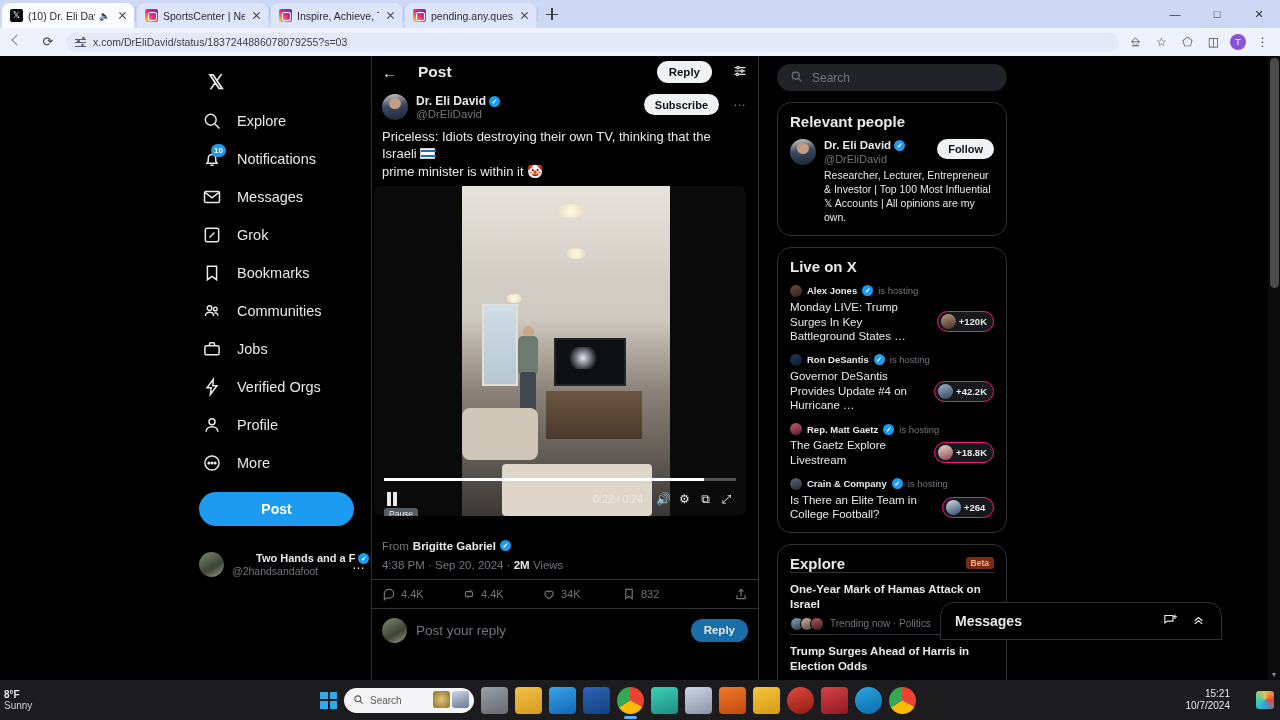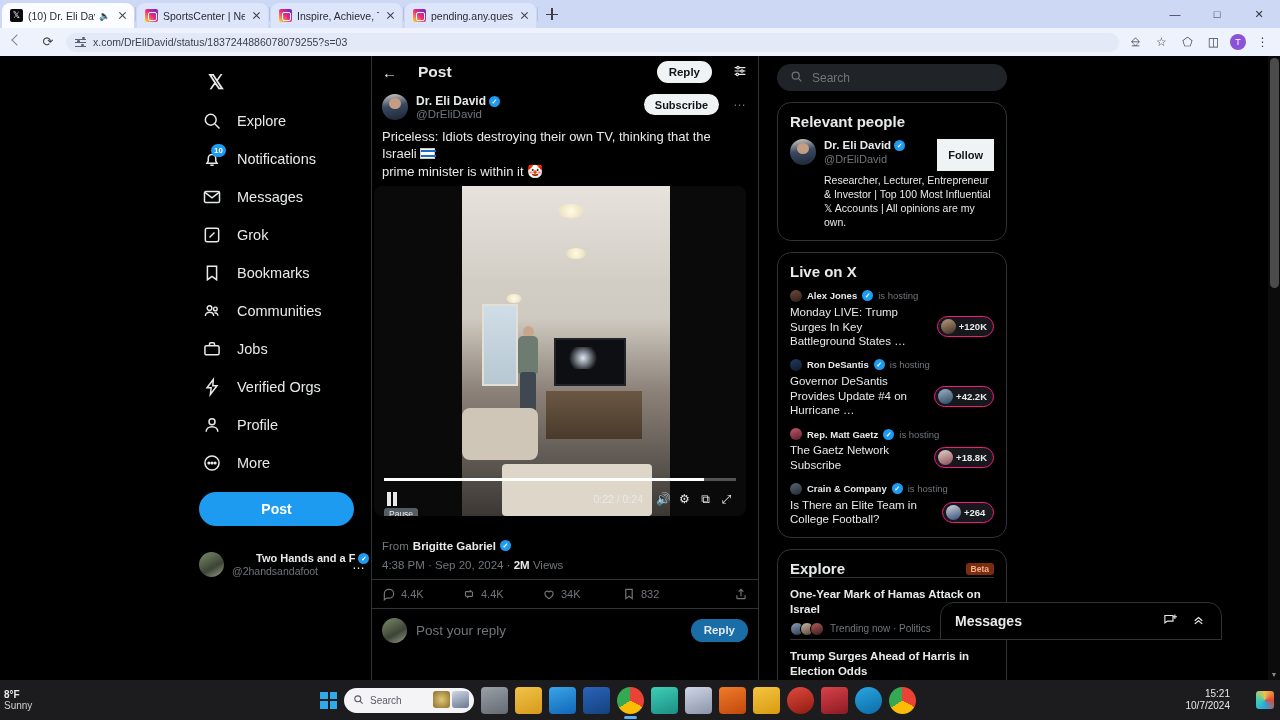--- a/index.html
+++ b/index.html
@@ -187,21 +187,21 @@
   .beta { background: #7a2c10; color: #f3b08a; font-size: 8.5px; font-weight: 700; padding: 1px 5px; border-radius: 3px; }
 
   .person { display: flex; gap: 8px; margin-top: 9px; }
   .p-av { width: 26px; height: 26px; border-radius: 50%; flex: 0 0 26px; background: linear-gradient(170deg,#d9d2c6 0%,#3a4a63 45%,#1b2433 100%); position: relative; overflow: hidden; }
   .p-av::after { content:""; position:absolute; left:7px; top:4px; width:12px; height:11px; border-radius:50%; background:#c39e84; }
   .p-body { flex: 1 1 auto; min-width: 0; }
   .p-top { display: flex; align-items: flex-start; }
   .p-names { flex: 1 1 auto; line-height: 1.2; }
   .p-name { color: #e7e9ea; font-size: 11.5px; font-weight: 700; display: flex; align-items: center; gap: 3px; }
   .p-handle { color: #71767b; font-size: 11px; }
-  .follow { height: 32px; padding: 0 11px; background: #eff3f4; color: #0f1419; border-radius: 0; font-size: 11px; font-weight: 700; display: flex; align-items: center; flex: 0 0 auto; text-align: center; }
+  .follow { height: 20px; padding: 0 11px; background: #eff3f4; color: #0f1419; border-radius: 10px; font-size: 11px; font-weight: 700; display: flex; align-items: center; flex: 0 0 auto; text-align: center; }
   .p-bio { color: #e7e9ea; font-size: 10.5px; line-height: 1.33; margin-top: 3px; }
 
   .live-item { margin-top: 10px; }
   .live-host { display: flex; align-items: center; gap: 5px; font-size: 9.5px; }
   .lh-av { width: 12px; height: 12px; border-radius: 50%; flex: 0 0 12px; }
   .lh-name { color: #e7e9ea; font-weight: 700; font-size: 9.5px; }
   .lh-sub { color: #71767b; font-size: 9.5px; }
   .live-body { display: flex; align-items: center; gap: 8px; margin-top: 3px; }
   .live-title { flex: 1 1 auto; color: #e7e9ea; font-size: 11.5px; font-weight: 400; line-height: 1.28; }
   .live-count {
@@ -651,21 +651,21 @@
           </div>
 
           <div class="live-item">
             <div class="live-host">
               <span class="lh-av" style="background:linear-gradient(160deg,#c05a6e,#5a1f2c)"></span>
               <span class="lh-name">Rep. Matt Gaetz</span>
               <span class="verified"></span>
               <span class="lh-sub">is hosting</span>
             </div>
             <div class="live-body">
-              <div class="live-title">The Gaetz Network Subscribe</div>
+              <div class="live-title">The Gaetz Explore Livestream</div>
               <div class="live-count">
                 <span class="lc-av" style="background:linear-gradient(160deg,#e4d4c8,#8a4a55)"></span>
                 <span class="lc-num">+18.8K</span>
               </div>
             </div>
           </div>
 
           <div class="live-item">
             <div class="live-host">
               <span class="lh-av" style="background:linear-gradient(160deg,#5a6472,#232a33)"></span>

